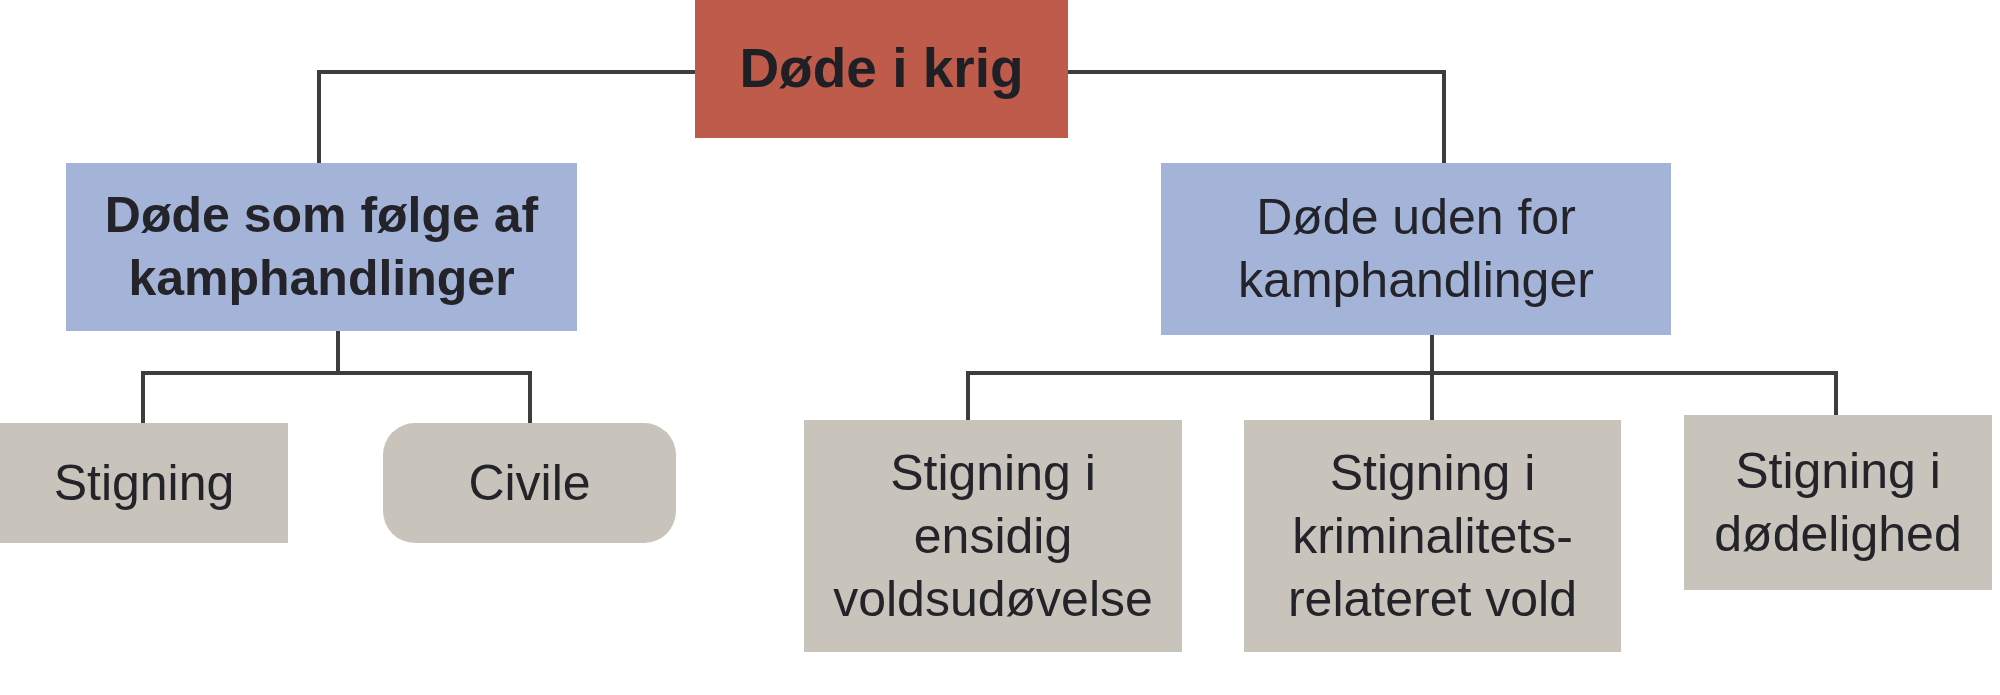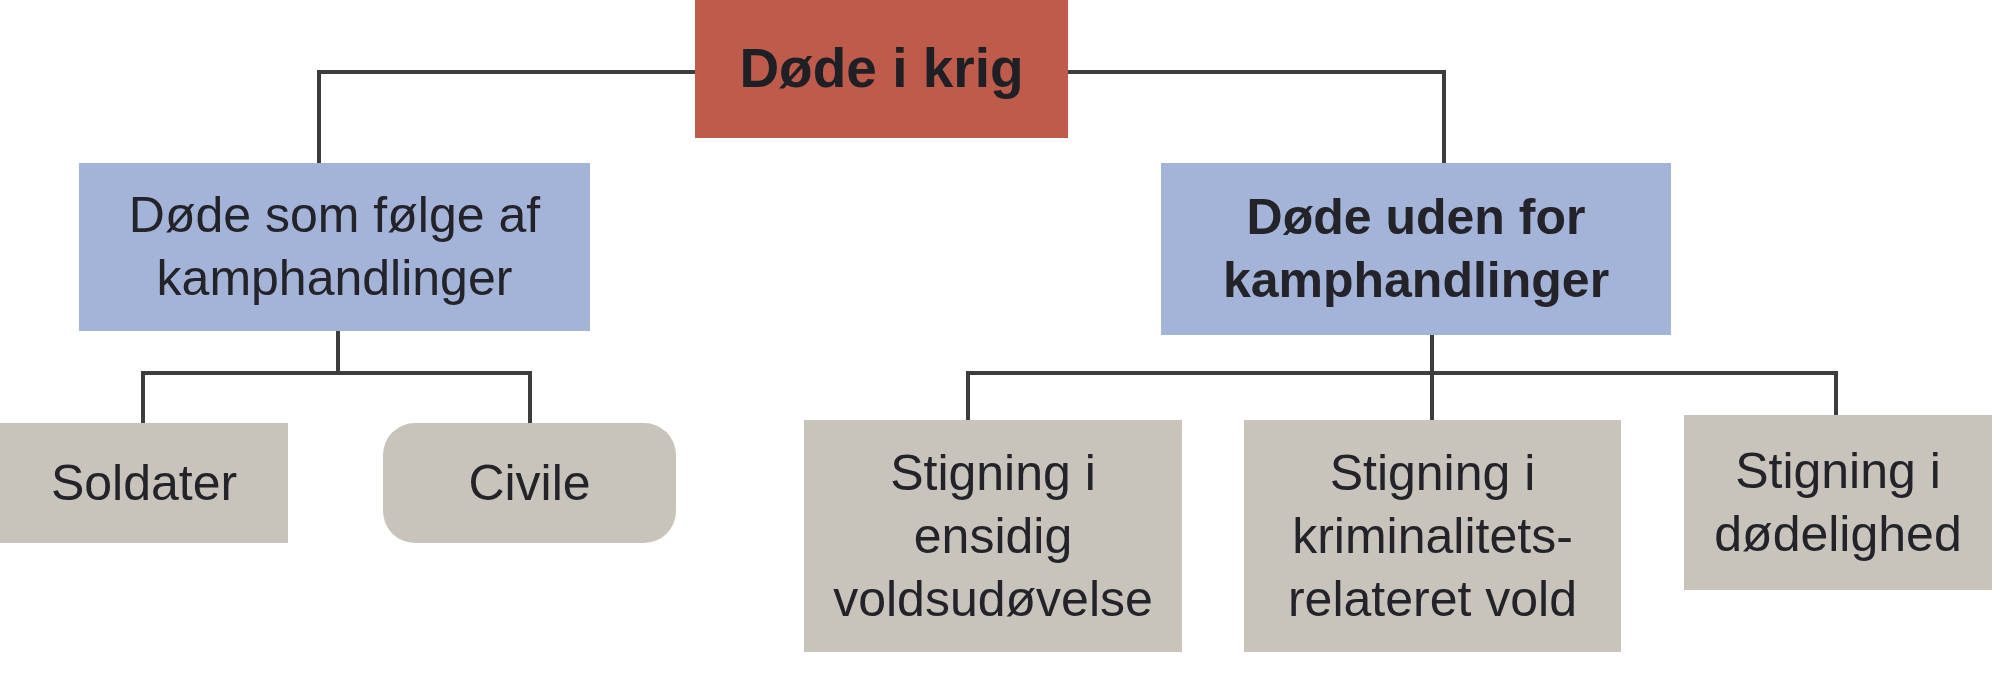--- a/index.html
+++ b/index.html
@@ -61,32 +61,32 @@
 
   <div class="line" style="left:1430px;top:335px;width:4px;height:85px;"></div>
   <div class="line" style="left:966px;top:371px;width:872px;height:4px;"></div>
   <div class="line" style="left:966px;top:371px;width:4px;height:49px;"></div>
   <div class="line" style="left:1834px;top:371px;width:4px;height:44px;"></div>
 
   <div class="node root" style="left:695px;top:0px;width:373px;height:138px;">
     <span class="node-label">Døde i krig</span>
   </div>
 
-  <div class="node branch" style="left:79px;top:163px;width:511px;height:168px;">
+  <div class="node branch" style="left:66px;top:163px;width:511px;height:168px;font-weight:bold;">
     <span class="node-label">Døde som følge af
 kamphandlinger</span>
   </div>
 
-  <div class="node branch" style="left:1161px;top:163px;width:510px;height:172px;font-weight:bold;">
+  <div class="node branch" style="left:1161px;top:163px;width:510px;height:172px;">
     <span class="node-label">Døde uden for
 kamphandlinger</span>
   </div>
 
   <div class="node leaf" style="left:0px;top:423px;width:288px;height:120px;">
-    <span class="node-label">Soldater</span>
+    <span class="node-label">Stigning</span>
   </div>
 
   <div class="node leaf" style="left:383px;top:423px;width:293px;height:120px;border-radius:32px;">
     <span class="node-label">Civile</span>
   </div>
 
   <div class="node leaf" style="left:804px;top:420px;width:378px;height:232px;">
     <span class="node-label">Stigning i
 ensidig
 voldsudøvelse</span>

